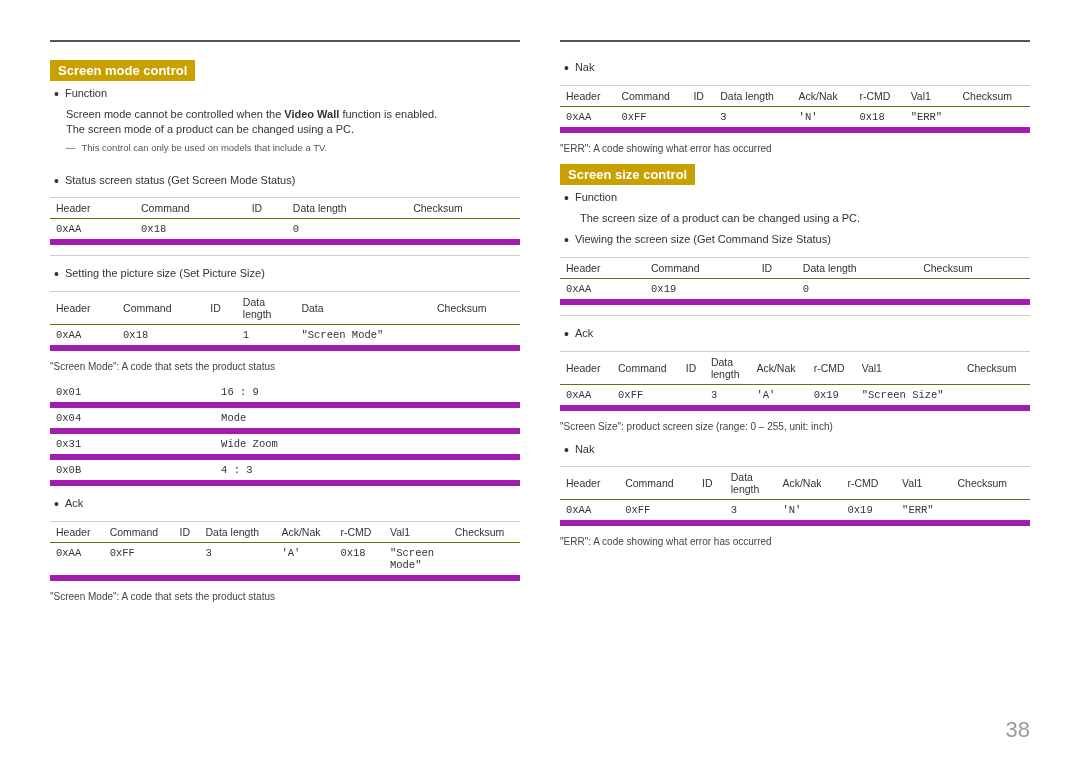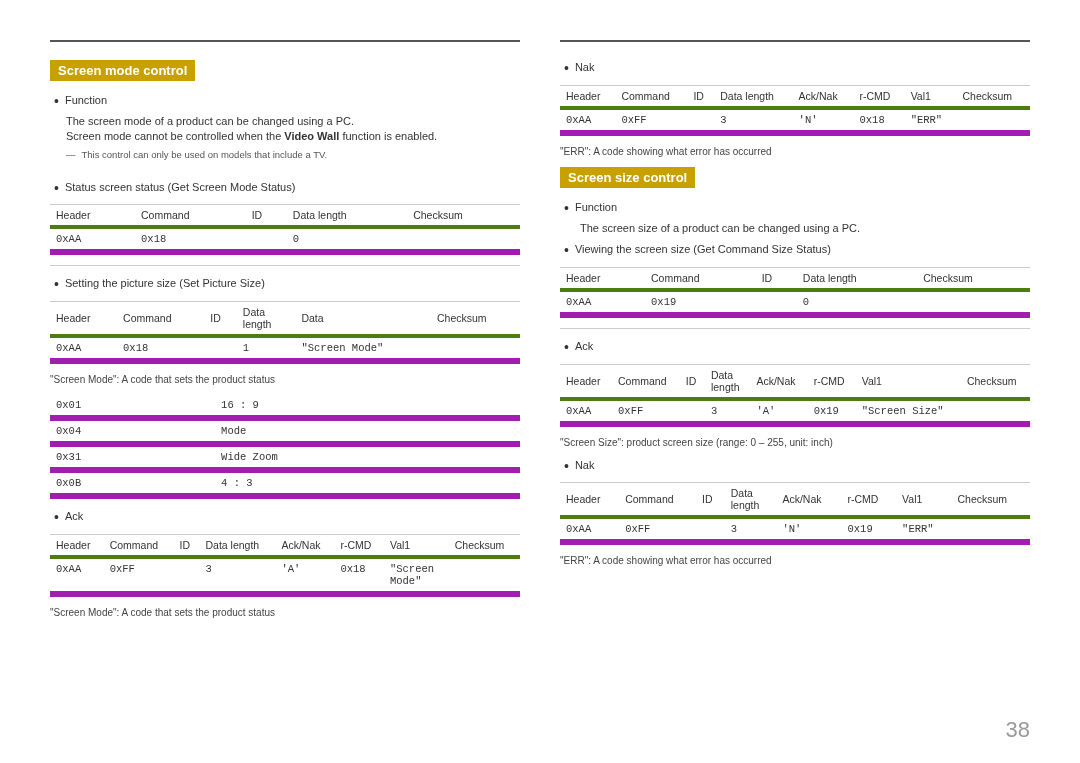--- a/index.html
+++ b/index.html
@@ -19,21 +19,21 @@
     }
     .column {
       flex: 1;
     }
     .section-title {
       background: #c8a000;
       color: #fff;
       font-size: 13px;
       font-weight: bold;
       padding: 3px 8px;
-      margin-bottom: 12px;
+      margin-bottom: 5px;
       display: inline-block;
     }
     .bullet-item {
       display: flex;
       align-items: flex-start;
       margin-bottom: 4px;
       margin-left: 4px;
     }
     .bullet-dot {
       margin-right: 6px;
@@ -64,21 +64,21 @@
       margin: 8px 0 10px 0;
       width: 100%;
     }
     .data-table {
       width: 100%;
       border-collapse: collapse;
       font-size: 10.5px;
     }
     .data-table th {
       border-top: 1px solid #ccc;
-      border-bottom: 4px solid #4d7c0f;
+      border-bottom: 1px solid #4d7c0f;
       padding: 4px 6px;
       text-align: left;
       font-weight: normal;
       color: #333;
       background: #fff;
     }
     .data-table td {
       padding: 4px 6px;
       border-bottom: 1px solid #eee;
       vertical-align: top;
@@ -120,22 +120,22 @@
 
     <div>
       <span class="section-title">Screen mode control</span>
     </div>
 
     <div class="bullet-item">
       <span class="bullet-dot">•</span>
       <span class="bullet-text">Function</span>
     </div>
     <div style="margin-left:16px; margin-bottom:4px;">
+      <div class="bullet-text">Screen mode cannot be controlled when the <span class="bold-text">Video Wall</span> function is enabled.</div>
       <div class="bullet-text">The screen mode of a product can be changed using a PC.</div>
-      <div class="bullet-text">Screen mode cannot be controlled when the <span class="bold-text">Video Wall</span> function is enabled.</div>
     </div>
     <div class="note">
       <span>This control can only be used on models that include a TV.</span>
     </div>
 
     <div class="bullet-item">
       <span class="bullet-dot">•</span>
       <span class="bullet-text">Status screen status (Get Screen Mode Status)</span>
     </div>
 

